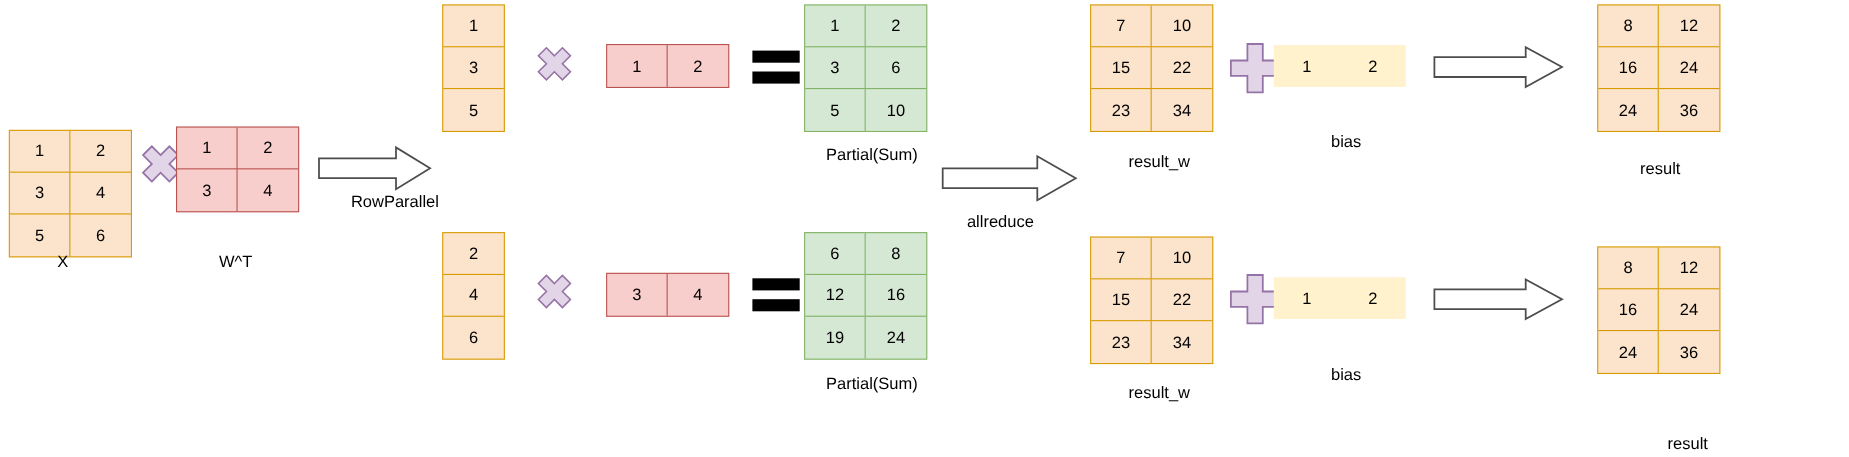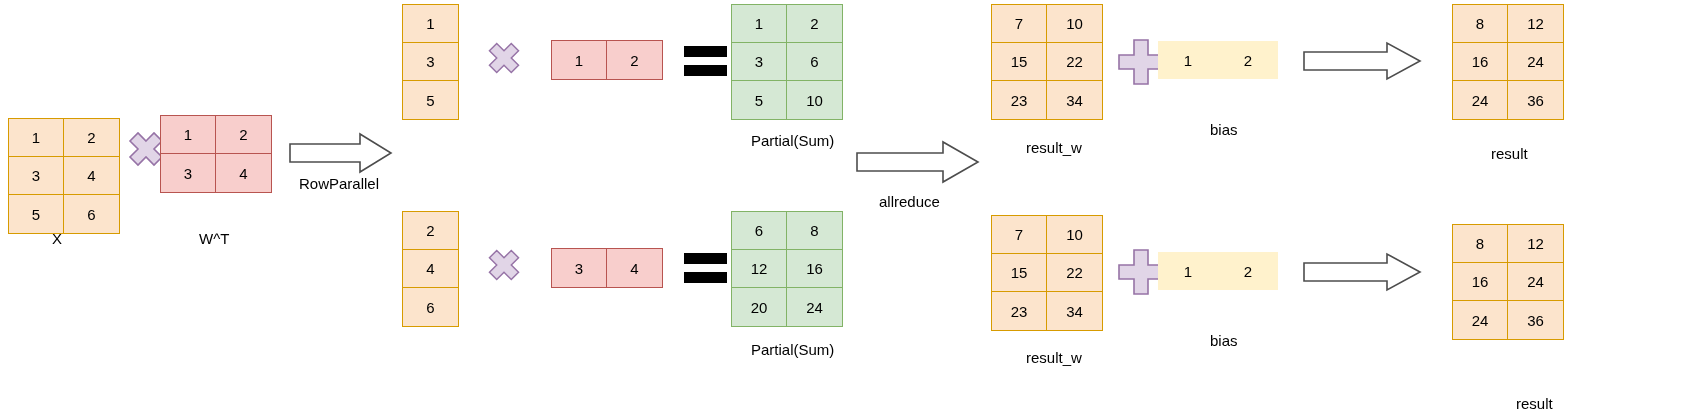--- a/index.html
+++ b/index.html
@@ -82,21 +82,21 @@
       <div class="cell" style="width: 55px; height: 38px;">4</div>
     </div>
   </div>
 <div class="label" style="left:199px;top:231px;">W^T</div>
 
 <div class="glyph" style="left:288px;top:132px;">
   <svg width="105" height="42" viewBox="0 0 105 42">
     <path d="M2 12 L72 12 L72 2 L103 21 L72 40 L72 30 L2 30 Z" fill="#ffffff" stroke="#4d4d4d" stroke-width="1.6" stroke-linejoin="miter"></path>
   </svg>
 </div>
-<div class="label" style="left:299px;top:176px;">RowParallel</div>
+<div class="label" style="left:319px;top:176px;">RowParallel</div>
 
 <div class="matrix m-orange" style="left:402px;top:4px;">
     <div class="row">
       <div class="cell" style="width: 55px; height: 38px;">1</div>
     </div>
     <div class="row">
       <div class="cell" style="width: 55px; height: 38px;">3</div>
     </div>
     <div class="row">
       <div class="cell" style="width: 55px; height: 38px;">5</div>
@@ -170,21 +170,21 @@
 <div class="matrix m-green" style="left:731px;top:211px;">
     <div class="row">
       <div class="cell" style="width: 55px; height: 38px;">6</div>
       <div class="cell" style="width: 55px; height: 38px;">8</div>
     </div>
     <div class="row">
       <div class="cell" style="width: 55px; height: 38px;">12</div>
       <div class="cell" style="width: 55px; height: 38px;">16</div>
     </div>
     <div class="row">
-      <div class="cell" style="width: 55px; height: 38px;">20</div>
+      <div class="cell" style="width: 55px; height: 38px;">19</div>
       <div class="cell" style="width: 55px; height: 38px;">24</div>
     </div>
   </div>
 <div class="label" style="left:751px;top:342px;">Partial(Sum)</div>
 
 <div class="glyph" style="left:855px;top:140px;">
   <svg width="125" height="44" viewBox="0 0 125 44">
     <path d="M2 13 L88 13 L88 2 L123 22 L88 42 L88 31 L2 31 Z" fill="#ffffff" stroke="#4d4d4d" stroke-width="1.6" stroke-linejoin="miter"></path>
   </svg>
 </div>

